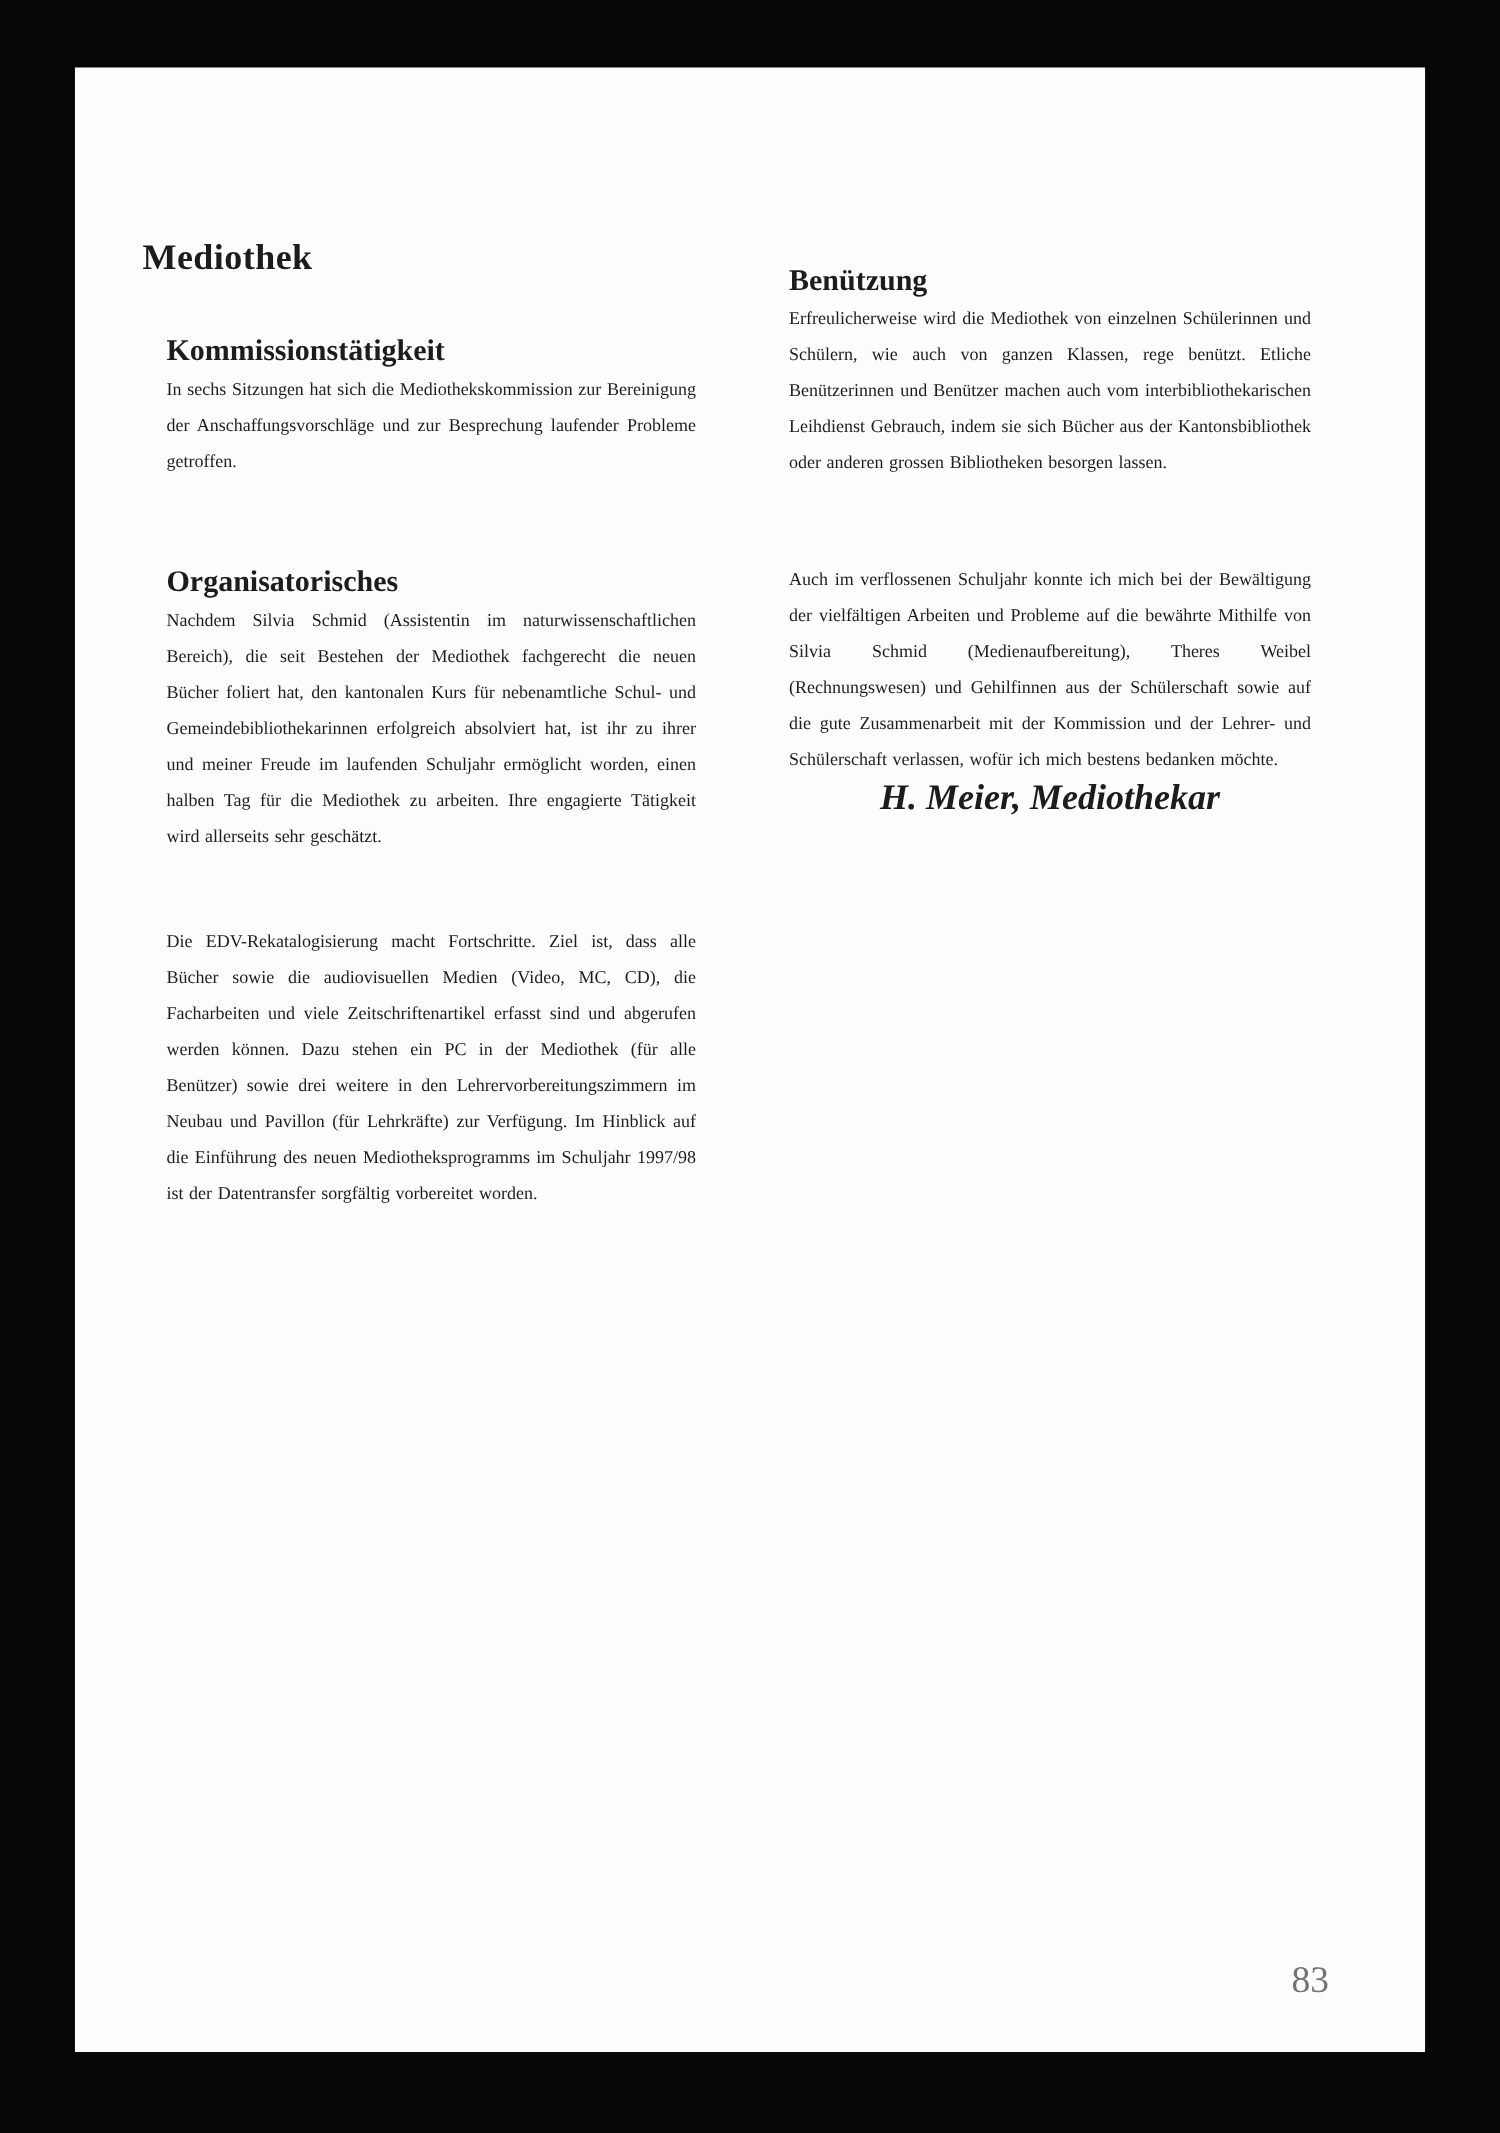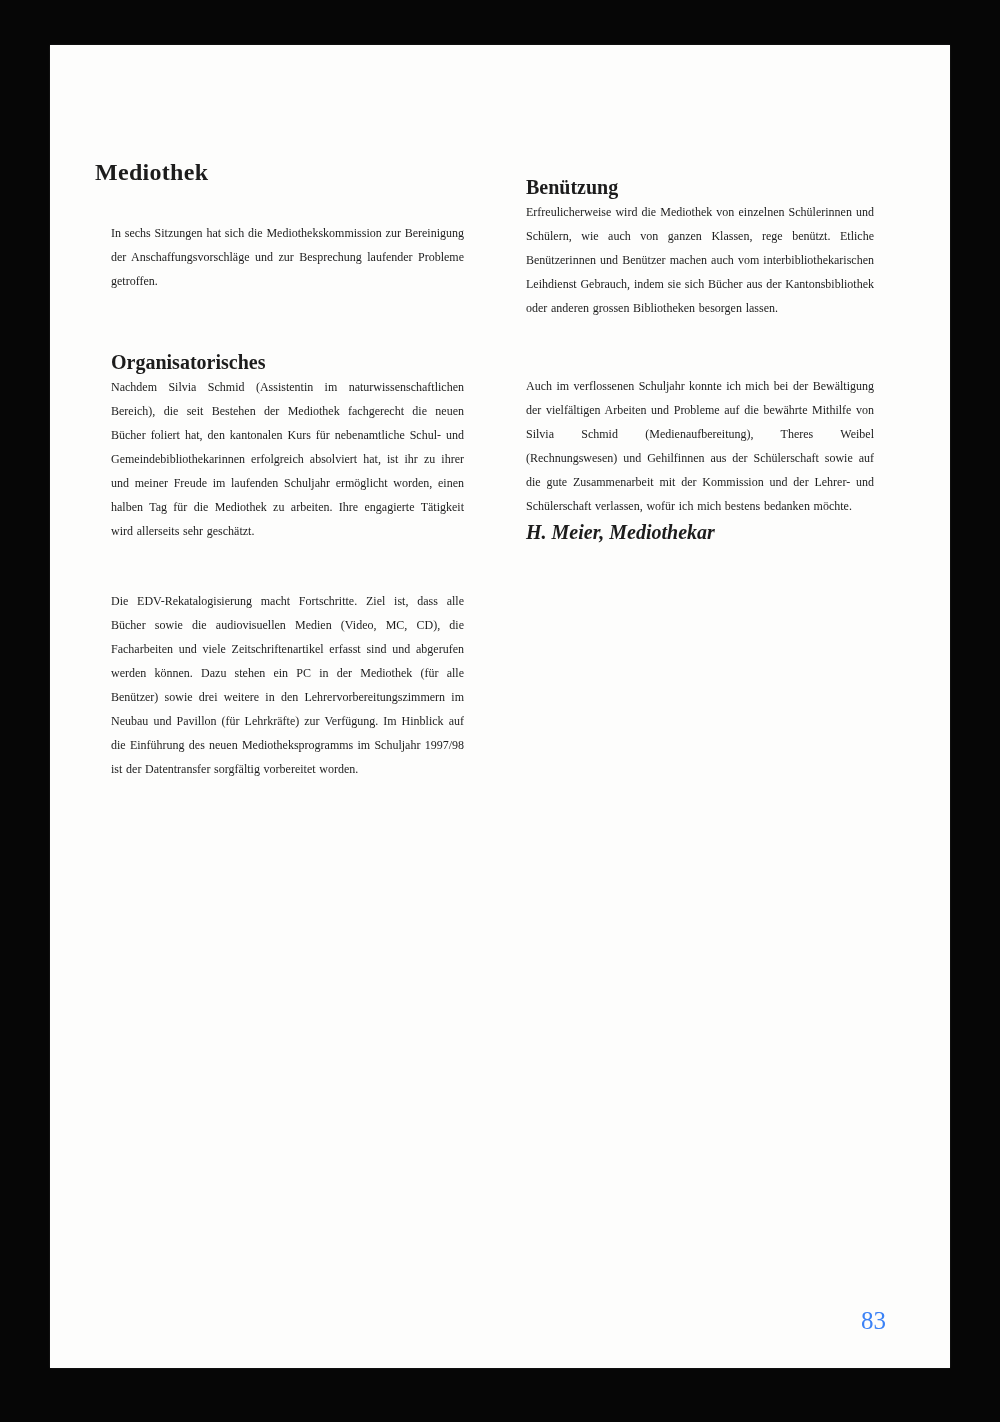--- a/index.html
+++ b/index.html
@@ -65,47 +65,48 @@
     text-align: justify;
     hyphens: auto;
     -webkit-hyphens: auto;
     word-spacing: 0.06em;
     font-family: Liberation Serif, serif;
   }
   .gap-l2 { margin-top: 56px; }
   .gap-l3 { margin-top: 46px; }
   .gap-r2 { margin-top: 54px; }
   .signature {
-    font-size: 20px;
+    font-size: 24px;
     line-height: 24px;
     font-style: italic;
     font-weight: bold;
-    text-align: left;
+    text-align: center;
     margin: 2px 0 0 0;
   }
   .page-number {
     position: absolute;
     right: 64px;
     top: 1262px;
     font-size: 25px;
     line-height: 28px;
-    color: #3b82f6;
+    color: #737373;
   }
 </style>
 </head>
 <body>
 
 <div class="scan-bg"></div>
 
 <div class="paper">
 
   <div class="col col-left">
     <h1 class="doc-title">Mediothek</h1>
 
     <div class="section">
+      <h2 class="section-heading">Kommissionstätigkeit</h2>
       <p class="section-body">In sechs Sitzungen hat sich die Mediothekskommission zur Bereinigung der Anschaffungsvorschläge und zur Besprechung laufender Probleme getroffen.</p>
     </div>
 
     <div class="section gap-l2">
       <h2 class="section-heading">Organisatorisches</h2>
       <p class="section-body">Nachdem Silvia Schmid (Assistentin im naturwissenschaftlichen Bereich), die seit Bestehen der Mediothek fachgerecht die neuen Bücher foliert hat, den kantonalen Kurs für nebenamtliche Schul- und Gemeindebibliothekarinnen erfolgreich absolviert hat, ist ihr zu ihrer und meiner Freude im laufenden Schuljahr ermöglicht worden, einen halben Tag für die Mediothek zu arbeiten. Ihre engagierte Tätigkeit wird allerseits sehr geschätzt.</p>
     </div>
 
     <div class="section gap-l3">
       <p class="section-body">Die EDV-Rekatalogisierung macht Fortschritte. Ziel ist, dass alle Bücher sowie die audiovisuellen Medien (Video, MC, CD), die Facharbeiten und viele Zeitschriftenartikel erfasst sind und abgerufen werden können. Dazu stehen ein PC in der Mediothek (für alle Benützer) sowie drei weitere in den Lehrervorbereitungszimmern im Neubau und Pavillon (für Lehrkräfte) zur Verfügung. Im Hinblick auf die Einführung des neuen Mediotheksprogramms im Schuljahr 1997/98 ist der Datentransfer sorgfältig vorbereitet worden.</p>

